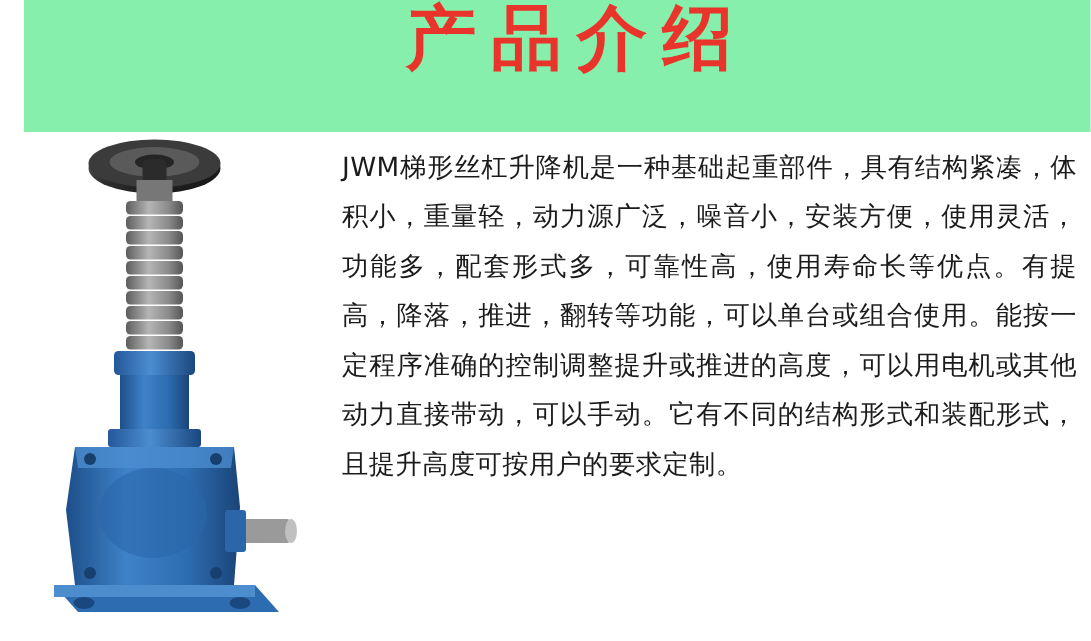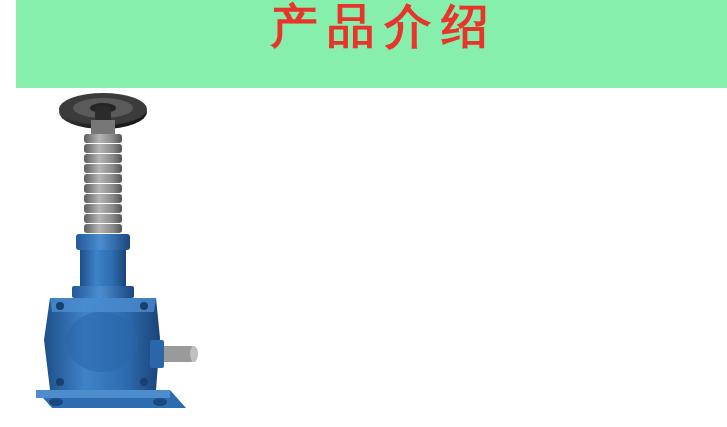--- a/index.html
+++ b/index.html
@@ -158,15 +158,16 @@
 
         <g>
           <path d="M26 300 L160 300 L176 318 L42 318 Z" fill="#2d6cb0"></path>
           <path d="M26 300 L160 300 L160 308 L26 308 Z" fill="#4d8ccd"></path>
           <ellipse cx="46" cy="312" rx="7" ry="4" fill="#1b477f"></ellipse>
           <ellipse cx="150" cy="312" rx="7" ry="4" fill="#1b477f"></ellipse>
         </g>
       </svg>
     </div>
 
+    <div class="description">JWM梯形丝杠升降机是一种基础起重部件，具有结构紧凑，体积小，重量轻，动力源广泛，噪音小，安装方便，使用灵活，功能多，配套形式多，可靠性高，使用寿命长等优点。有提高，降落，推进，翻转等功能，可以单台或组合使用。能按一定程序准确的控制调整提升或推进的高度，可以用电机或其他动力直接带动，可以手动。它有不同的结构形式和装配形式，且提升高度可按用户的要求定制。</div>
 
   </div>
 </div>
 
 </body></html>

